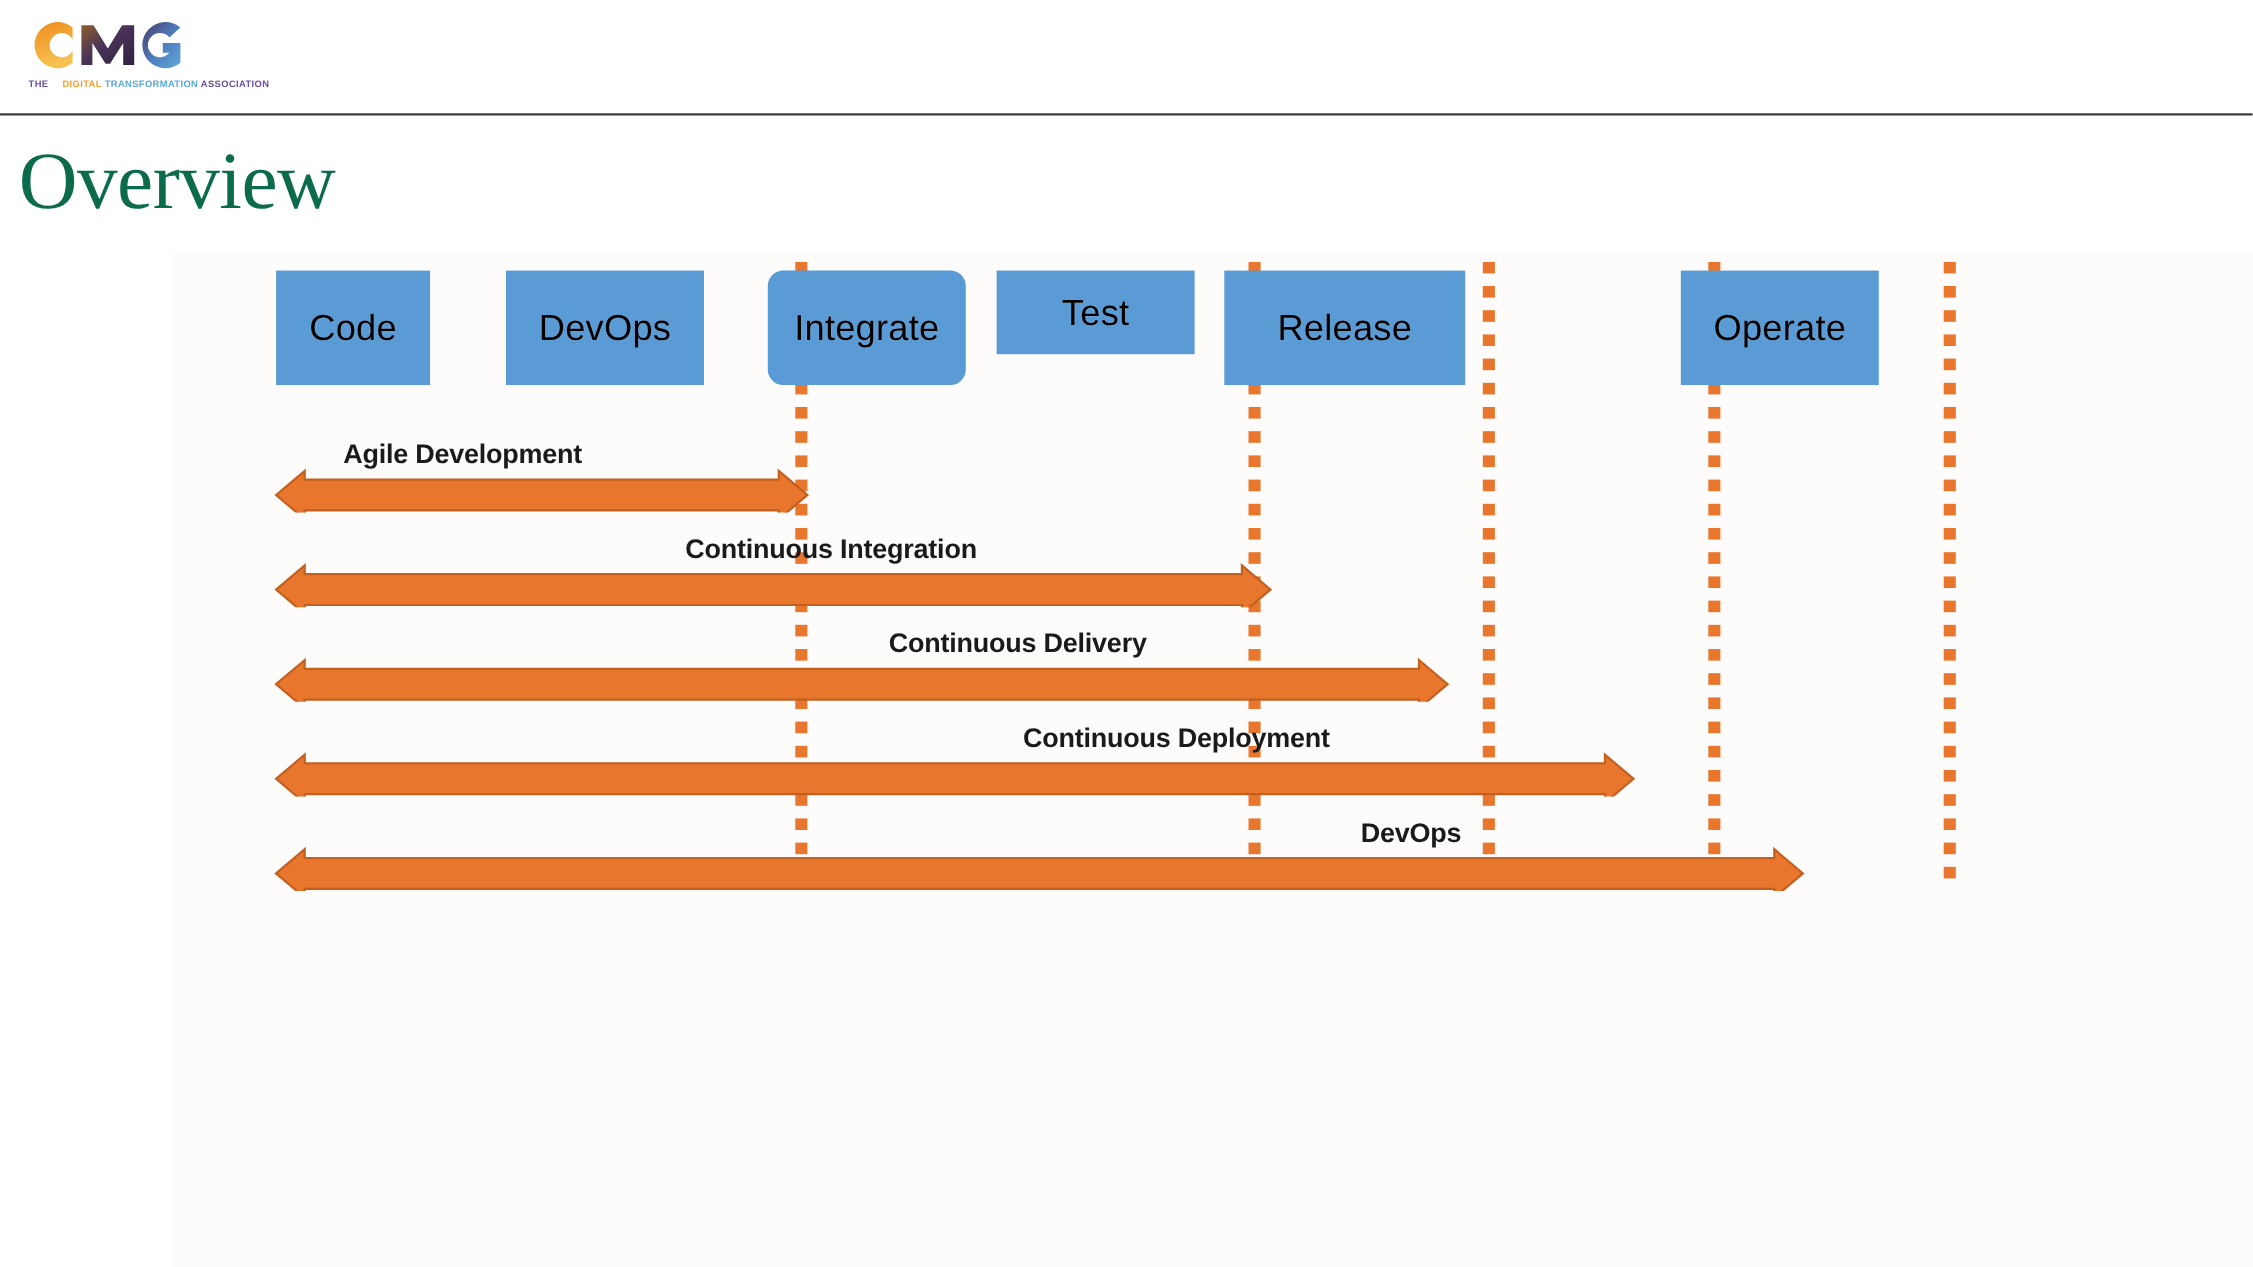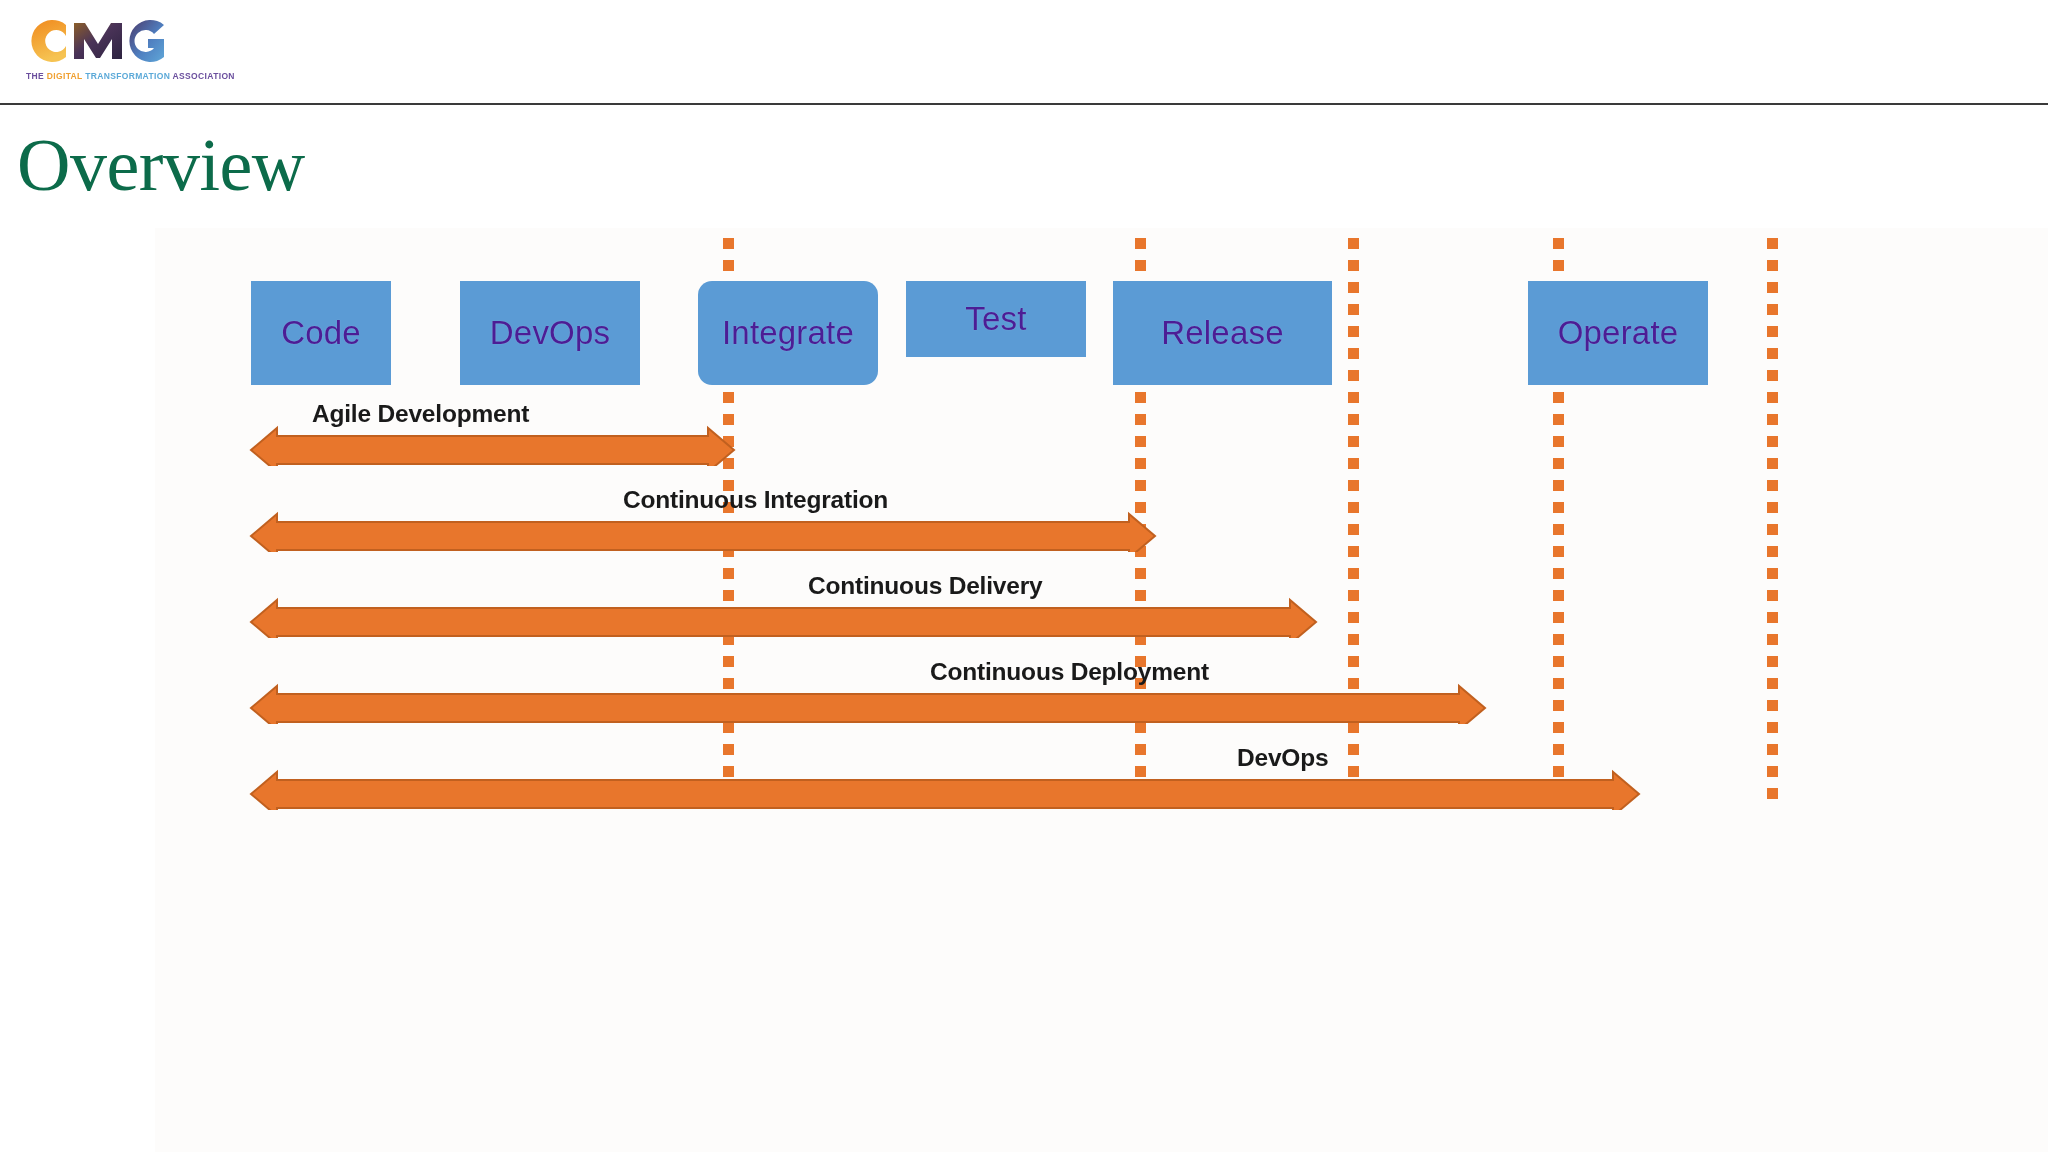--- a/index.html
+++ b/index.html
@@ -47,21 +47,21 @@
     position: absolute;
     left: 4px;
     top: 60px;
     white-space: nowrap;
     font-size: 8.5px;
     font-weight: bold;
     letter-spacing: 0.35px;
     line-height: 1;
   }
   .logo-tag .w-the  { color: #6b4f9e; }
-  .logo-tag .w-dig  { color: #f0a030; }
+  .logo-tag .w-dig  { color: #f0a030; margin-left: 10px; }
   .logo-tag .w-tra  { color: #5ba9d8; }
   .logo-tag .w-ass  { color: #6b4f9e; }
 
   .header-rule {
     position: absolute;
     left: 0;
     top: 103px;
     width: 2048px;
     height: 2px;
     background: #3a3a3a;
@@ -88,30 +88,29 @@
     top: 228px;
     width: 1893px;
     height: 924px;
     background: #fdfcfb;
   }
 
   
   .stage {
     position: absolute;
     background: #5b9bd5;
-    color: #4c1d95;
+    color: #000000;
     display: flex;
     align-items: center;
     justify-content: center;
     font-size: 33px;
     font-weight: 400;
     letter-spacing: 0.2px;
     font-family: "Liberation Sans", sans-serif;
     text-shadow: 0 0 1px rgba(255,255,255,0.35);
-    margin-top: 35px;
   }
 
   
   .divider {
     position: absolute;
     width: 11px;
     background-image:
       linear-gradient(to bottom, #e8762c 0, #e8762c 11px,
                       rgba(0,0,0,0) 11px, rgba(0,0,0,0) 22px);
     background-size: 11px 22px;

